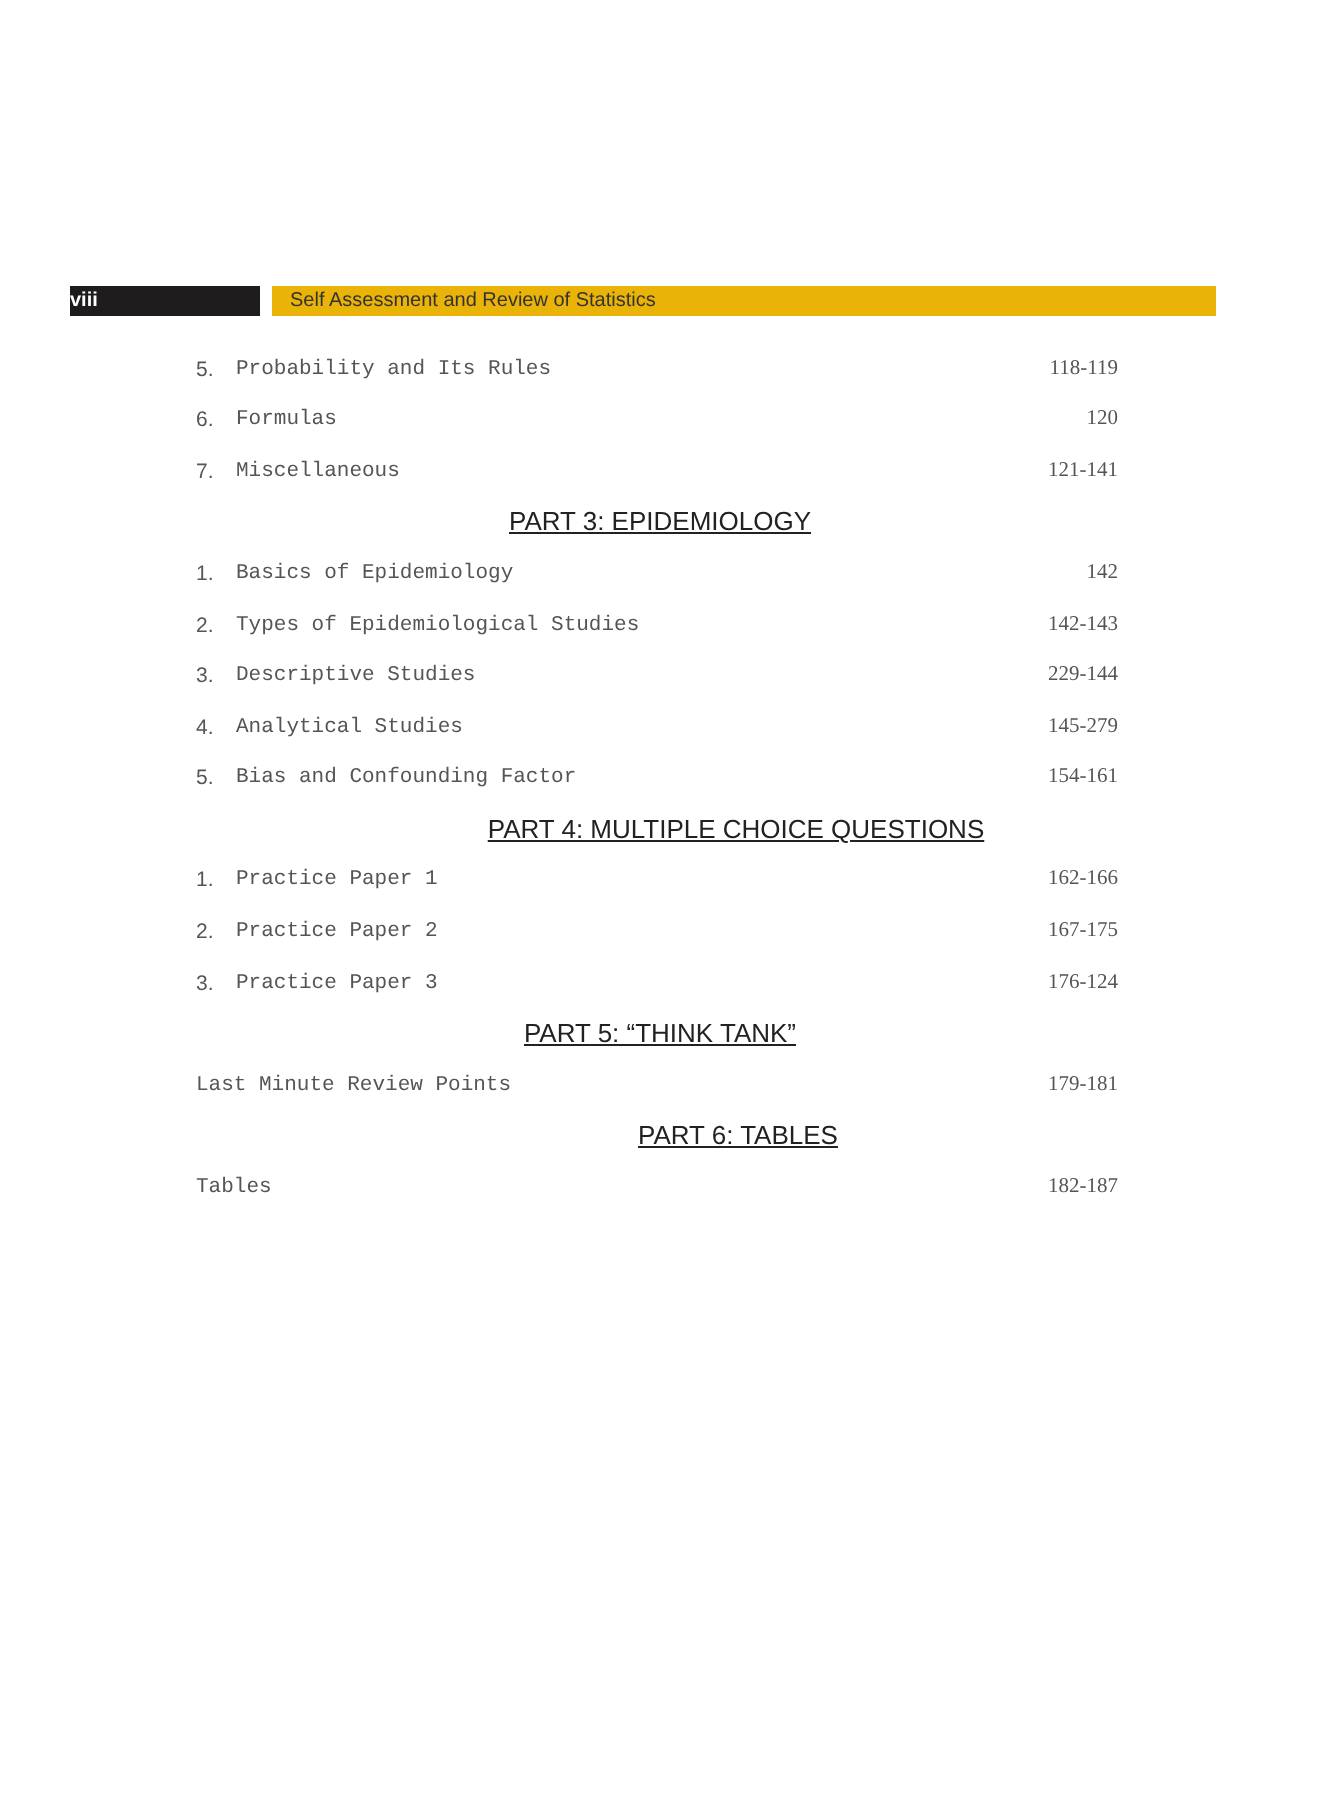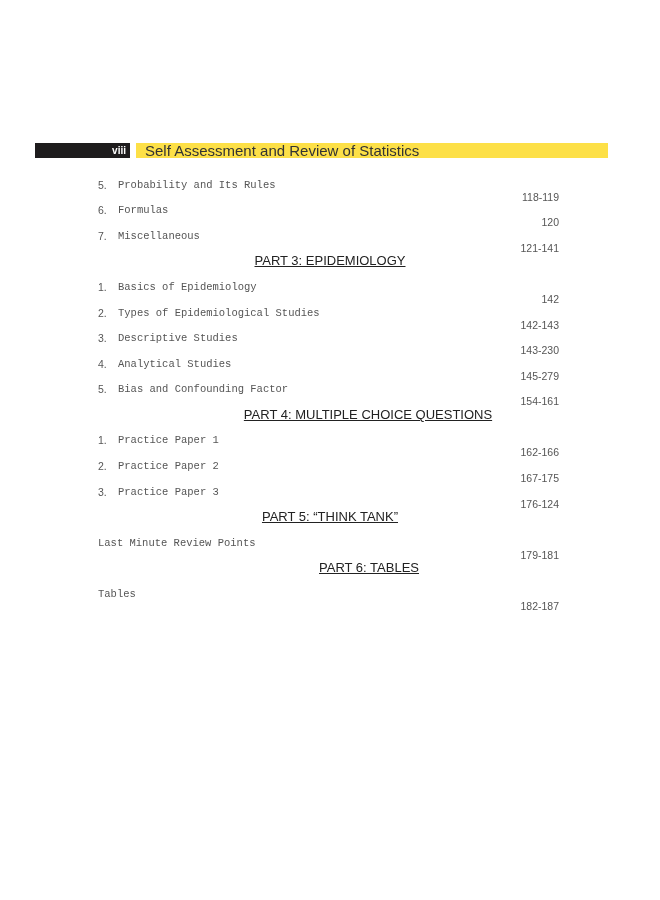--- a/index.html
+++ b/index.html
@@ -26,33 +26,33 @@
       position: absolute;
       left: 0;
       top: 0;
       width: 95px;
       height: 15px;
       background: #1e1c1d;
       color: #ffffff;
       font-weight: bold;
       font-size: 10px;
       line-height: 15px;
-      text-align: right;
+      text-align: left;
       box-sizing: border-box;
       padding-right: 4px;
     }
     .book-title-box {
       position: absolute;
       left: 101px;
       top: 0;
       width: 472px;
       height: 15px;
-      background: #fde047;
+      background: #eab308;
       color: #333333;
-      font-size: 15px;
+      font-size: 10px;
       line-height: 15px;
       box-sizing: border-box;
       padding-left: 9px;
     }
     .toc {
       position: absolute;
       top: 0;
       left: 0;
       width: 660px;
     }
@@ -75,21 +75,22 @@
       left: 20px;
       top: 0;
       font-family: Liberation Mono, monospace;
     }
     .row.plain .label {
       left: 0;
     }
     .row .pages {
       position: absolute;
       right: 0;
-      top: 12px;
+      top: 0;
+      font-family: Liberation Serif, serif;
     }
     .part-heading {
       position: absolute;
       left: 0;
       width: 660px;
       text-align: center;
       font-size: 13px;
       line-height: 14px;
       color: #222222;
       text-decoration: underline;
@@ -129,21 +130,21 @@
     <span class="pages">142</span>
   </div>
   <div class="row" style="top:306px;">
     <span class="num">2.</span>
     <span class="label">Types of Epidemiological Studies</span>
     <span class="pages">142-143</span>
   </div>
   <div class="row" style="top:331px;">
     <span class="num">3.</span>
     <span class="label">Descriptive Studies</span>
-    <span class="pages">143-230</span>
+    <span class="pages">229-144</span>
   </div>
   <div class="row" style="top:357px;">
     <span class="num">4.</span>
     <span class="label">Analytical Studies</span>
     <span class="pages">145-279</span>
   </div>
   <div class="row" style="top:382px;">
     <span class="num">5.</span>
     <span class="label">Bias and Confounding Factor</span>
     <span class="pages">154-161</span>

